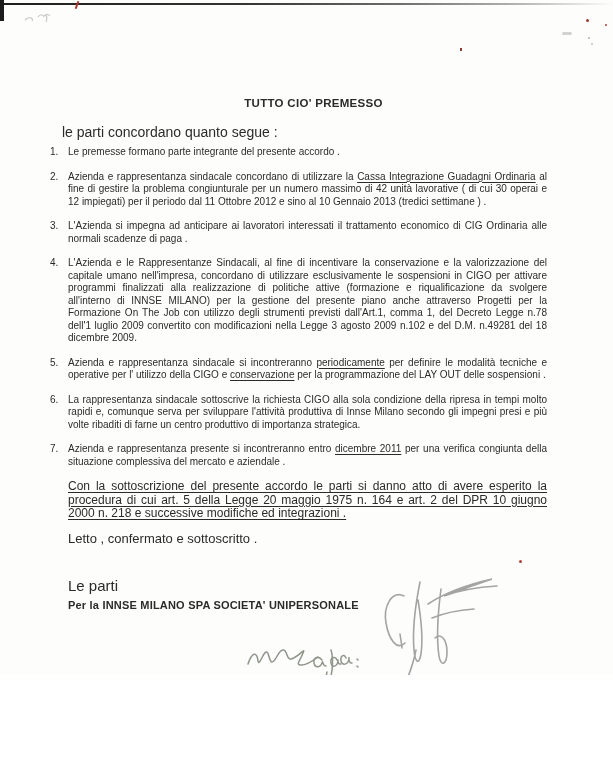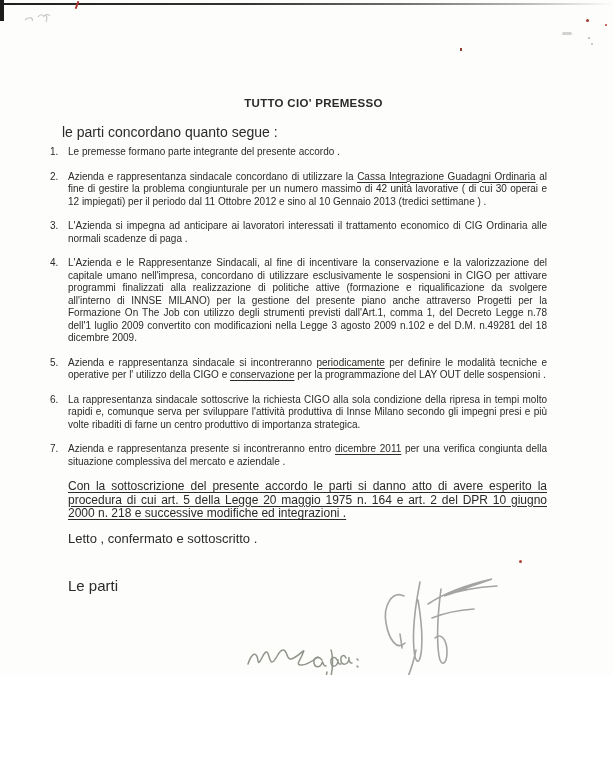--- a/index.html
+++ b/index.html
@@ -66,20 +66,21 @@
       <div class="clause"><span class="num">3.</span><span>L'Azienda si impegna ad anticipare ai lavoratori interessati il trattamento economico di CIG Ordinaria alle normali scadenze di paga .</span></div>
       <div class="clause"><span class="num">4.</span><span>L'Azienda e le Rappresentanze Sindacali, al fine di incentivare la conservazione e la valorizzazione del capitale umano nell'impresa, concordano di utilizzare esclusivamente le sospensioni in CIGO per attivare programmi finalizzati alla realizzazione di politiche attive (formazione e riqualificazione da svolgere all'interno di INNSE MILANO) per la gestione del presente piano anche attraverso Progetti per la Formazione On The Job con utilizzo degli strumenti previsti dall'Art.1, comma 1, del Decreto Legge n.78 dell'1 luglio 2009 convertito con modificazioni nella Legge 3 agosto 2009 n.102 e del D.M. n.49281 del 18 dicembre 2009.</span></div>
       <div class="clause"><span class="num">5.</span><span>Azienda e rappresentanza sindacale si incontreranno </span><span class="u">periodicamente</span><span> per definire le modalità tecniche e operative per l' utilizzo della CIGO e </span><span class="u">conservazione</span><span> per la programmazione del LAY OUT delle sospensioni .</span></div>
       <div class="clause"><span class="num">6.</span><span>La rappresentanza sindacale sottoscrive la richiesta CIGO alla sola condizione della ripresa in tempi molto rapidi e, comunque serva per sviluppare l'attività produttiva di Innse Milano secondo gli impegni presi e più volte ribaditi di farne un centro produttivo di importanza strategica.</span></div>
       <div class="clause"><span class="num">7.</span><span>Azienda e rappresentanza presente si incontreranno entro </span><span class="u">dicembre 2011</span><span> per una verifica congiunta della situazione complessiva del mercato e aziendale .</span></div>
       <p class="closing">Con la sottoscrizione del presente accordo le parti si danno atto di avere esperito la procedura di cui art. 5 della Legge 20 maggio 1975 n. 164 e art. 2 del DPR 10 giugno 2000 n. 218 e successive modifiche ed integrazioni .</p>
   </div>
 
   <div class="letto">Letto , confermato e sottoscritto .</div>
   <div class="leparti">Le parti</div>
+  <div class="siglabel sig1">Per la INNSE MILANO SPA SOCIETA' UNIPERSONALE</div>
   <div class="siglabel sig2">Per la FIOM CGIL di Milano</div>
 
   <svg class="sig-overlay" viewBox="0 0 613 764">
 
     <g stroke="#b9b9b9" stroke-width="1.2" fill="none" opacity="0.8">
       <path d="M25 20 C29 16 34 18 32 21"></path>
       <path d="M38 17 C40 14 43 14 44 17"></path>
       <path d="M46 14 C47 17 47 20 46 22 M44 16 C46 14 49 14 50 16"></path>
     </g>
 

